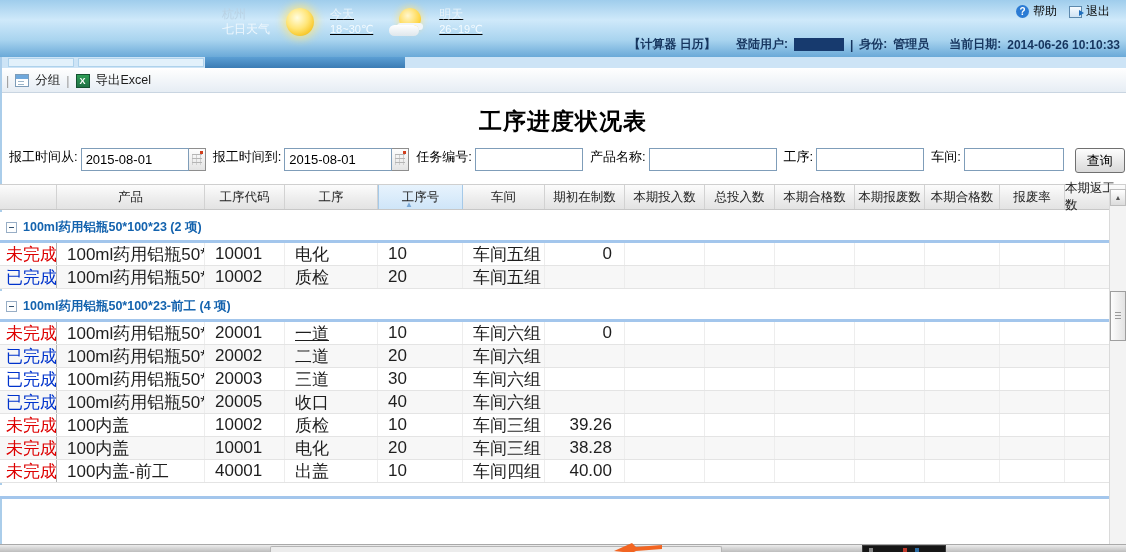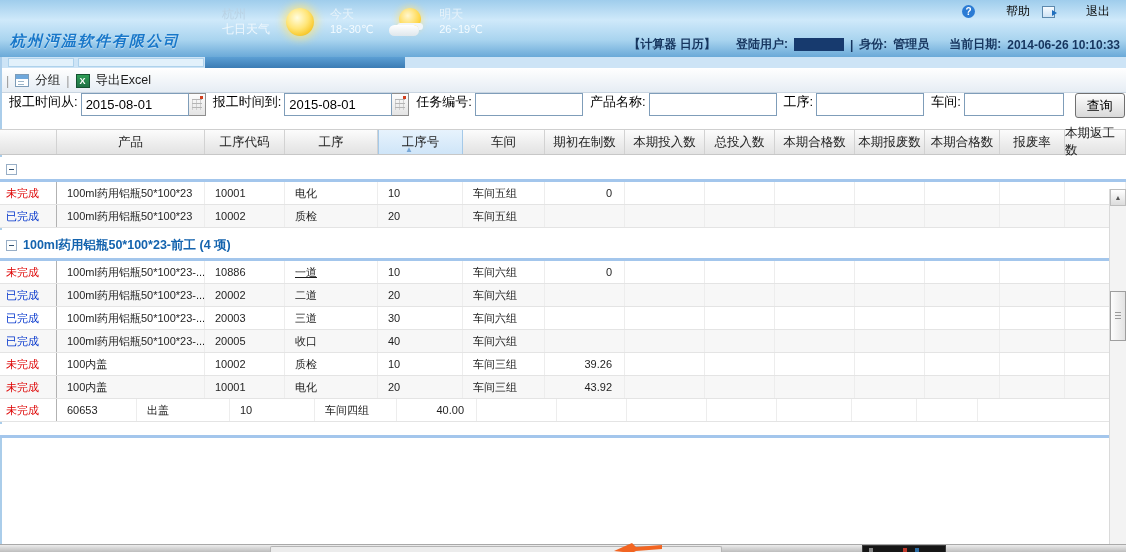--- a/index.html
+++ b/index.html
@@ -18,32 +18,32 @@
   .wcity-name { font-size:12px; color:#b9d2e4; }
   .wcity-link { font-size:12px; color:#eef7fd; cursor:pointer; }
   .sun-icon { width:28px; height:28px; border-radius:50%;
     background:radial-gradient(circle at 40% 35%,#fffde0 0%,#ffe576 45%,#f7c21c 80%,#eead00 100%);
     box-shadow:0 0 8px 3px rgba(255,230,120,.75); display:inline-block; }
   .suncloud-icon { position:relative; width:34px; height:28px; display:inline-block; }
   .suncloud-icon .sun2 { position:absolute; right:2px; top:0; width:22px; height:22px; border-radius:50%;
     background:radial-gradient(circle at 40% 35%,#fff7cf,#ffd84d 60%,#f0b500); box-shadow:0 0 6px 2px rgba(255,225,120,.6); }
   .suncloud-icon .cloud { position:absolute; left:0; bottom:0; width:30px; height:11px; border-radius:8px;
     background:linear-gradient(#ffffff,#dfe7ec); box-shadow:6px -4px 0 -2px #f2f6f9; }
-  .wday { line-height:15px; }
+  .wday { line-height:15px;text-decoration:underline; }
   .wday .lab { font-size:12px; color:#e6f2fa; }
   .wday .tmp { font-size:11px; color:#f4fbff; }
   .toplinks { position:absolute; right:8px; top:3px; display:flex; align-items:center; gap:4px;
     font-size:12px; color:#0a0a0a; }
   .help-ic { width:13px; height:13px; border-radius:50%; background:#2b7bd4; color:#fff; font-size:10px;
     font-weight:bold; display:inline-flex; align-items:center; justify-content:center; cursor:pointer; }
   .exit-ic { width:13px; height:12px; display:inline-block; background:linear-gradient(#f6fbff,#cfe3f4);
     border:1px solid #5d89ad; position:relative; cursor:pointer; }
   .exit-ic::after { content:""; position:absolute; right:-3px; top:3px; width:0; height:0;
     border-left:5px solid #1f6fbe; border-top:3px solid transparent; border-bottom:3px solid transparent; }
-  .toplink { cursor:pointer; margin-right:8px;margin-left:27px; }
+  .toplink { cursor:pointer; margin-right:8px; }
   .statusbar { position:absolute; right:6px; bottom:4px; display:flex; align-items:center; gap:6px;
     font-size:12px; font-weight:bold; color:#16355e; white-space:nowrap; }
   .redacted { display:inline-block; width:50px; height:13px; background:#173a6e; }
   .sb-gap { display:inline-block; width:8px; }
 
   
   .tabstrip { position:relative; height:12px; background:#cde4f6; border-bottom:1px solid #ffffff; }
   .tabseg { position:absolute; top:1px; bottom:1px; background:#e2f1fb; border:1px solid #aed2ec; }
   .tabseg.s1 { left:8px; width:66px; }
   .tabseg.s2 { left:78px; width:126px; }
@@ -91,21 +91,21 @@
   .th { position:relative; display:flex; align-items:center; justify-content:center; font-size:12.5px; color:#222;
     background:linear-gradient(#fcfcfc,#ececec 60%,#e3e3e3); border-right:1px solid #d2d2d2; cursor:pointer; }
   .th.sorted { background:linear-gradient(#e7f3fd,#cfe5f8); border-left:1px solid #a5c9e8; border-right:1px solid #a5c9e8; }
   .sortarrow { position:absolute; left:26px; bottom:0; font-size:8px; color:#78a7d6; line-height:8px; }
   .gridbody { width:1126px; }
   .grp { border-bottom:3px solid #a3c6ec; padding:7px 0 4px 6px; display:flex; align-items:center; gap:6px;
     margin-top:2px; background:#fff; }
   .grp-ic { width:11px; height:11px; border:1px solid #98aec6; background:#fdfefe; position:relative; cursor:pointer; flex:0 0 auto; }
   .grp-ic::after { content:""; position:absolute; left:2px; right:2px; top:4px; height:1px; background:#33506e; }
   .grp-title { font-size:12.5px; font-weight:bold; color:#1463ae; }
-  .row { display:flex; height:23px; align-items:stretch; border-bottom:1px solid #e4e4e4; background:#fff; font-size:11px; color:#1e1e1e; }
+  .row { display:flex; height:23px; align-items:stretch; border-bottom:1px solid #e4e4e4; background:#fff; font-size:17px; color:#1e1e1e; }
   .row.alt { background:#f7f7f7; }
   .cell { display:flex; align-items:center; padding-left:10px; border-right:1px solid #ededed; overflow:hidden;
     white-space:nowrap; }
   .cell.status { padding-left:6px; border-right:1px solid #b2b2b2; }
   .cell.num { justify-content:flex-end; padding-left:0; padding-right:12px; }
   .st-red { color:#dd0000; }
   .st-blue { color:#0033cc; }
 
   
   .vscroll { position:absolute; right:0; top:189px; bottom:8px; width:17px; background:#f3f3f3;
@@ -126,21 +126,20 @@
   .windark { position:absolute; left:862px; top:0; width:84px; height:8px; background:#161616;
     border:1px solid #3a3a3a; border-bottom:none; }
   .windark i { position:absolute; top:2px; width:4px; height:4px; display:block; }
 </style>
 </head>
 <body>
 
 <div class="screen">
 
   <div class="header">
-    <div class="company">杭州沔温软件有限公司</div>
 
     <div class="weather">
       <div class="wcity">
         <div class="wcity-name">杭州</div>
         <div class="wcity-link">七日天气</div>
       </div>
       <span class="sun-icon"></span>
       <div class="wday">
         <div class="lab">今天</div>
         <div class="tmp">18~30℃</div>
@@ -187,20 +186,21 @@
     <span class="group-ic"></span>
     <span class="tbtn">分组</span>
     <span class="tsep">|</span>
     <span class="excel-ic">X</span>
     <span class="tbtn">导出Excel</span>
   </div>
 
   <div class="leftedge"></div>
 
   <div class="main">
+    <h1 class="title">工序进度状况表</h1>
     <div class="filterbar">
         <span class="flabel">报工时间从:</span>
         <span class="fwrap">
           <input class="finput" value="2015-08-01" style="width: 108px;">
           <span class="calbtn"></span>
         </span>
         <span class="flabel">报工时间到:</span>
         <span class="fwrap">
           <input class="finput" value="2015-08-01" style="width: 108px;">
           <span class="calbtn"></span>
@@ -265,20 +265,21 @@
           <div class="th" style="width: 65px;">
             <span>报废率</span>
           </div>
           <div class="th" style="width: 61px;">
             <span>本期返工数</span>
           </div>
         </div>
       <div class="gridbody">
           <div class="grp">
             <span class="grp-ic"></span>
+            <span class="grp-title">100ml药用铝瓶50*100*23 (2 项)</span>
           </div>
           <div class="row">
             <div class="cell status st-red" style="width: 57px;">未完成</div>
             <div class="cell" style="width: 148px;">100ml药用铝瓶50*100*23</div>
             <div class="cell" style="width: 80px;">10001</div>
             <div class="cell" style="width: 93px;">电化</div>
             <div class="cell" style="width: 85px;">10</div>
             <div class="cell" style="width: 82px;">车间五组</div>
             <div class="cell num" style="width: 80px;">0</div>
             <div class="cell num" style="width: 80px;"></div>
@@ -305,21 +306,21 @@
             <div class="cell num" style="width: 65px;"></div>
             <div class="cell num" style="width: 61px;"></div>
           </div>
           <div class="grp">
             <span class="grp-ic"></span>
             <span class="grp-title">100ml药用铝瓶50*100*23-前工 (4 项)</span>
           </div>
           <div class="row">
             <div class="cell status st-red" style="width: 57px;">未完成</div>
             <div class="cell" style="width: 148px;">100ml药用铝瓶50*100*23-...</div>
-            <div class="cell" style="width: 80px;">10886</div>
+            <div class="cell" style="width: 80px;">20001</div>
             <div class="cell" style="width: 93px; text-decoration: underline;">一道</div>
             <div class="cell" style="width: 85px;">10</div>
             <div class="cell" style="width: 82px;">车间六组</div>
             <div class="cell num" style="width: 80px;">0</div>
             <div class="cell num" style="width: 80px;"></div>
             <div class="cell num" style="width: 70px;"></div>
             <div class="cell num" style="width: 80px;"></div>
             <div class="cell num" style="width: 70px;"></div>
             <div class="cell num" style="width: 75px;"></div>
             <div class="cell num" style="width: 65px;"></div>
@@ -389,32 +390,33 @@
             <div class="cell num" style="width: 65px;"></div>
             <div class="cell num" style="width: 61px;"></div>
           </div>
           <div class="row alt">
             <div class="cell status st-red" style="width: 57px;">未完成</div>
             <div class="cell" style="width: 148px;">100内盖</div>
             <div class="cell" style="width: 80px;">10001</div>
             <div class="cell" style="width: 93px;">电化</div>
             <div class="cell" style="width: 85px;">20</div>
             <div class="cell" style="width: 82px;">车间三组</div>
-            <div class="cell num" style="width: 80px;">43.92</div>
+            <div class="cell num" style="width: 80px;">38.28</div>
             <div class="cell num" style="width: 80px;"></div>
             <div class="cell num" style="width: 70px;"></div>
             <div class="cell num" style="width: 80px;"></div>
             <div class="cell num" style="width: 70px;"></div>
             <div class="cell num" style="width: 75px;"></div>
             <div class="cell num" style="width: 65px;"></div>
             <div class="cell num" style="width: 61px;"></div>
           </div>
           <div class="row">
             <div class="cell status st-red" style="width: 57px;">未完成</div>
-            <div class="cell" style="width: 80px;">60653</div>
+            <div class="cell" style="width: 148px;">100内盖-前工</div>
+            <div class="cell" style="width: 80px;">40001</div>
             <div class="cell" style="width: 93px;">出盖</div>
             <div class="cell" style="width: 85px;">10</div>
             <div class="cell" style="width: 82px;">车间四组</div>
             <div class="cell num" style="width: 80px;">40.00</div>
             <div class="cell num" style="width: 80px;"></div>
             <div class="cell num" style="width: 70px;"></div>
             <div class="cell num" style="width: 80px;"></div>
             <div class="cell num" style="width: 70px;"></div>
             <div class="cell num" style="width: 75px;"></div>
             <div class="cell num" style="width: 65px;"></div>

